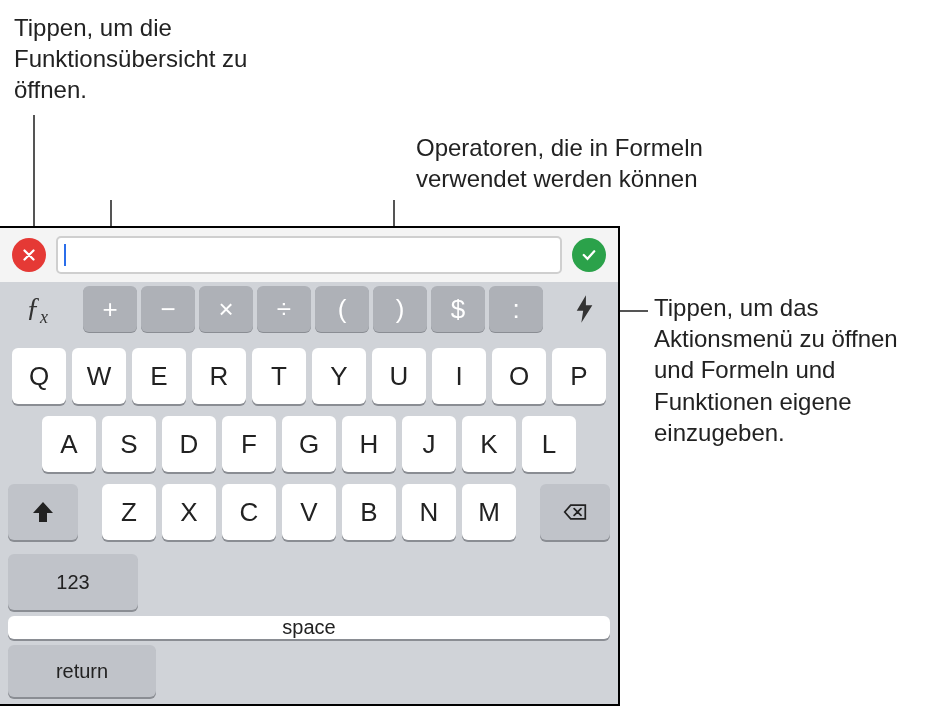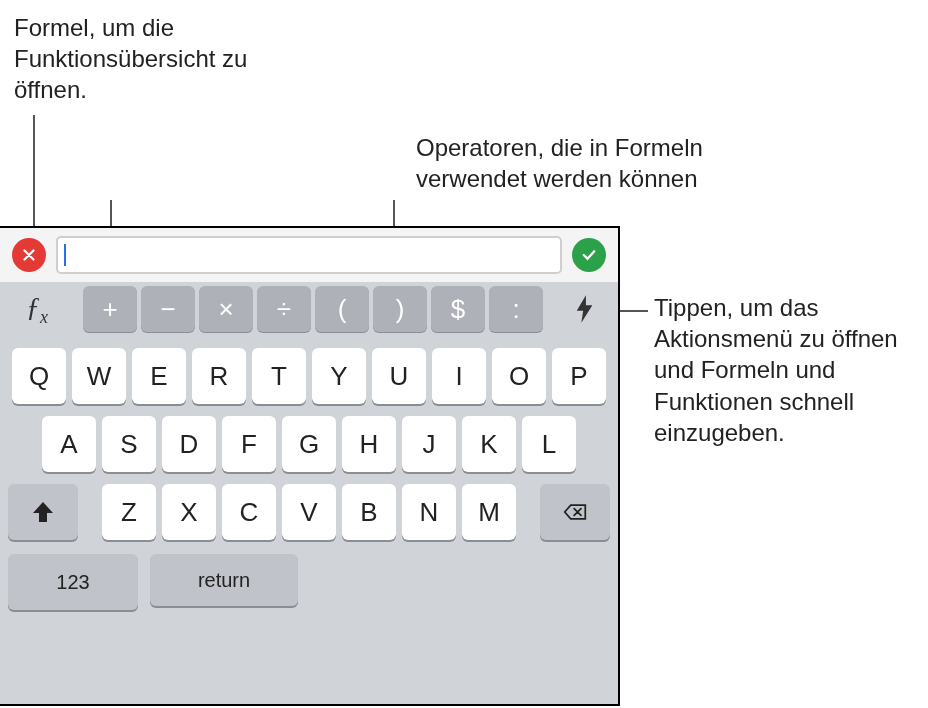--- a/index.html
+++ b/index.html
@@ -106,21 +106,21 @@
   .krow3 { display: flex; gap: 6px; margin-bottom: 14px; padding: 0 4px; }
   .mod-key {
     width: 70px; height: 56px;
     background: #c0c3c9;
     border-radius: 6px;
     box-shadow: 0 2px 0 #8a8d93;
     display: flex; align-items: center; justify-content: center;
   }
   .mod-key svg { width: 24px; height: 24px; fill: #222; }
   .krow3 .middle { display: flex; gap: 6px; flex: 1; justify-content: center; }
-  .krow4 { display: flex; gap: 12px; padding: 0 4px 6px 4px; }
+  .krow4 { display: flex; gap: 6px; padding: 0 4px 6px 4px; flex-direction: column; }
   .num-key {
     width: 130px; height: 56px;
     background: #c0c3c9;
     border-radius: 6px;
     box-shadow: 0 2px 0 #8a8d93;
     display: flex; align-items: center; justify-content: center;
     font-size: 20px;
     color: #222;
   }
   .space-key {
@@ -158,30 +158,30 @@
     width: 1.5px;
     height: 10px;
     background: #555;
   }
 </style>
 </head>
 <body>
 
 <div class="stage">
 
-  <div class="callout" style="left:14px; top:12px; width:260px;">Formel, um die Funktionsübersicht zu öffnen.</div>
+  <div class="callout" style="left:14px; top:12px; width:260px;">Tippen, um die Funktionsübersicht zu öffnen.</div>
   <div class="callout-line" style="left:33px; top:115px; width:1.5px; height:197px;"></div>
 
   <div class="callout-line" style="left:110px; top:200px; width:1.5px; height:46px;"></div>
 
   <div class="callout" style="left:376px; top:132px; width:320px;margin-left:40px;">Operatoren, die in Formeln verwendet werden können</div>
   <div class="callout-line" style="left:393px; top:200px; width:1.5px; height:66px;"></div>
   <div class="bracket" style="left:78px; top:266px; width:476px;"></div>
 
-  <div class="callout" style="left:654px; top:292px; width:270px;">Tippen, um das Aktionsmenü zu öffnen und Formeln und Funktionen schnell einzugeben.</div>
+  <div class="callout" style="left:654px; top:292px; width:270px;">Tippen, um das Aktionsmenü zu öffnen und Formeln und Funktionen eigene einzugeben.</div>
   <div class="callout-line" style="left:612px; top:310px; width:36px; height:1.5px;"></div>
 
   <div class="device">
 
     <div class="formula-bar">
       <div class="circle-btn cancel">
         <svg viewBox="0 0 24 24">
             <path d="M6 6 L18 18 M18 6 L6 18"></path>
           </svg>
       </div>
@@ -258,18 +258,19 @@
         </div>
         <div class="mod-key">
           <svg viewBox="0 0 28 24">
               <path d="M9 4 L26 4 L26 20 L9 20 L2 12 Z" fill="none" stroke="#222" stroke-width="2"></path>
               <path d="M13 8 L21 16 M21 8 L13 16" stroke="#222" stroke-width="2" fill="none" stroke-linecap="round"></path>
             </svg>
         </div>
       </div>
       <div class="krow4">
         <div class="num-key">123</div>
+        <div class="space-key">space</div>
         <div class="return-key">return</div>
       </div>
     </div>
 
   </div>
 </div>
 
 </body></html>

